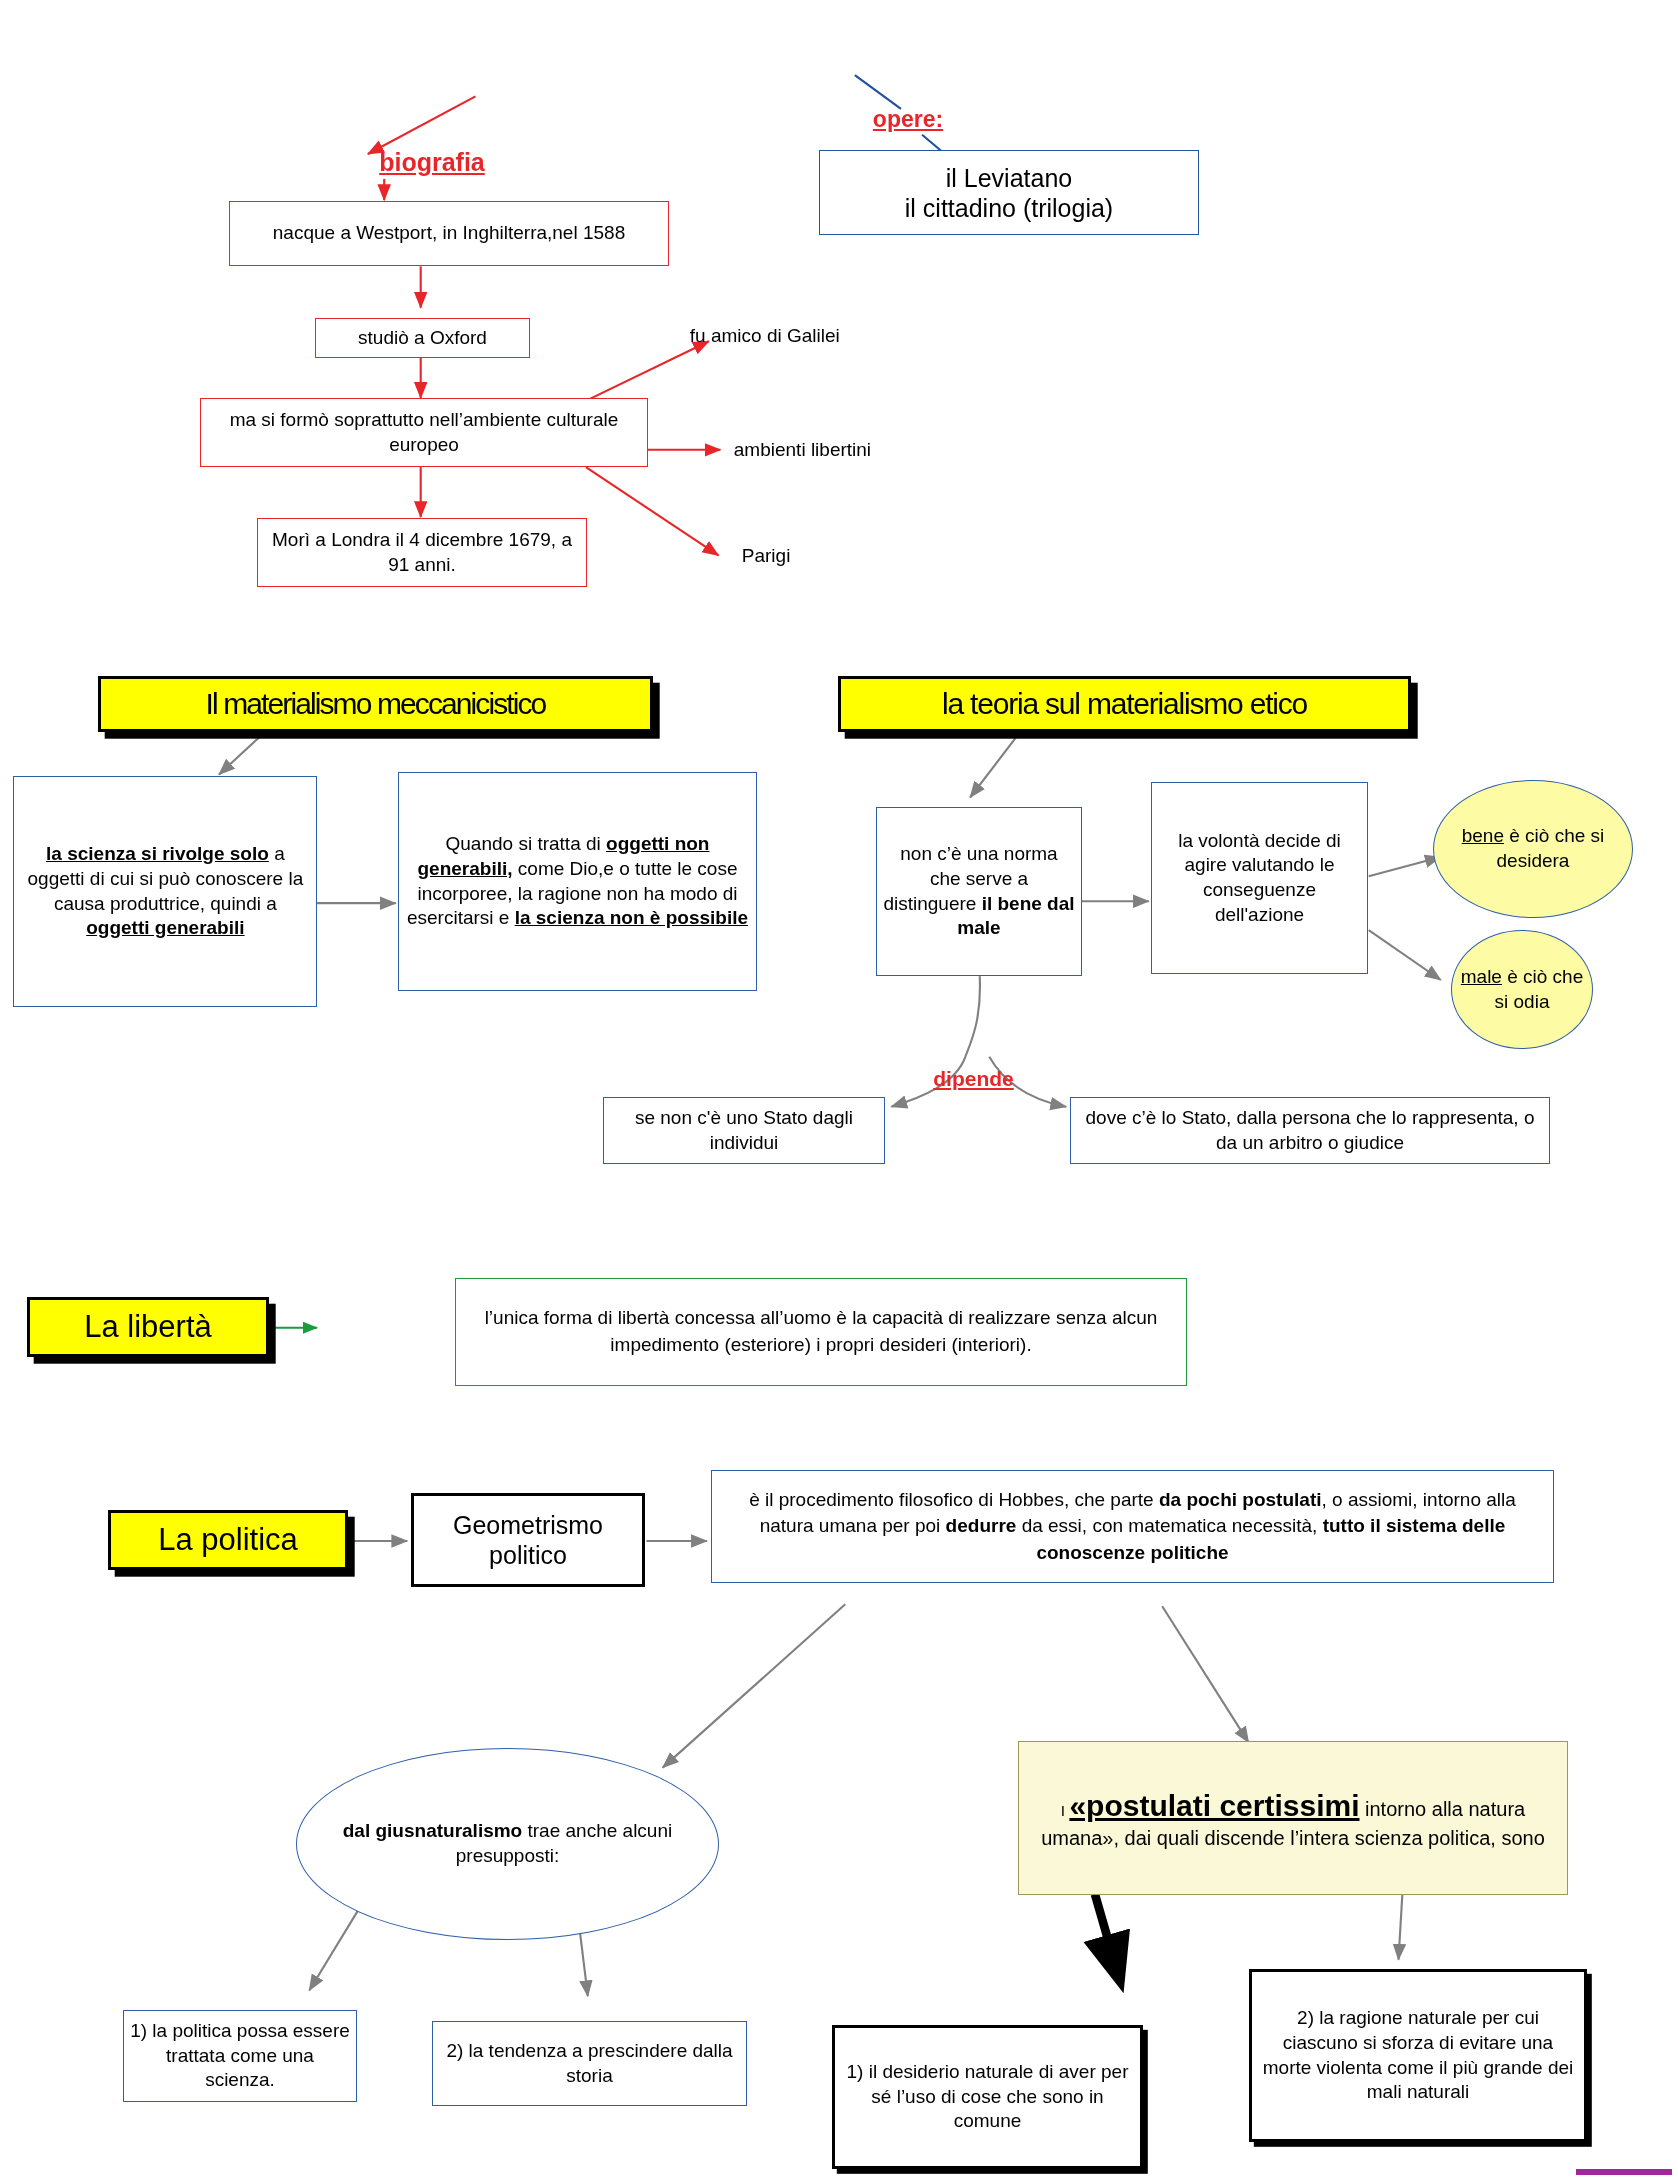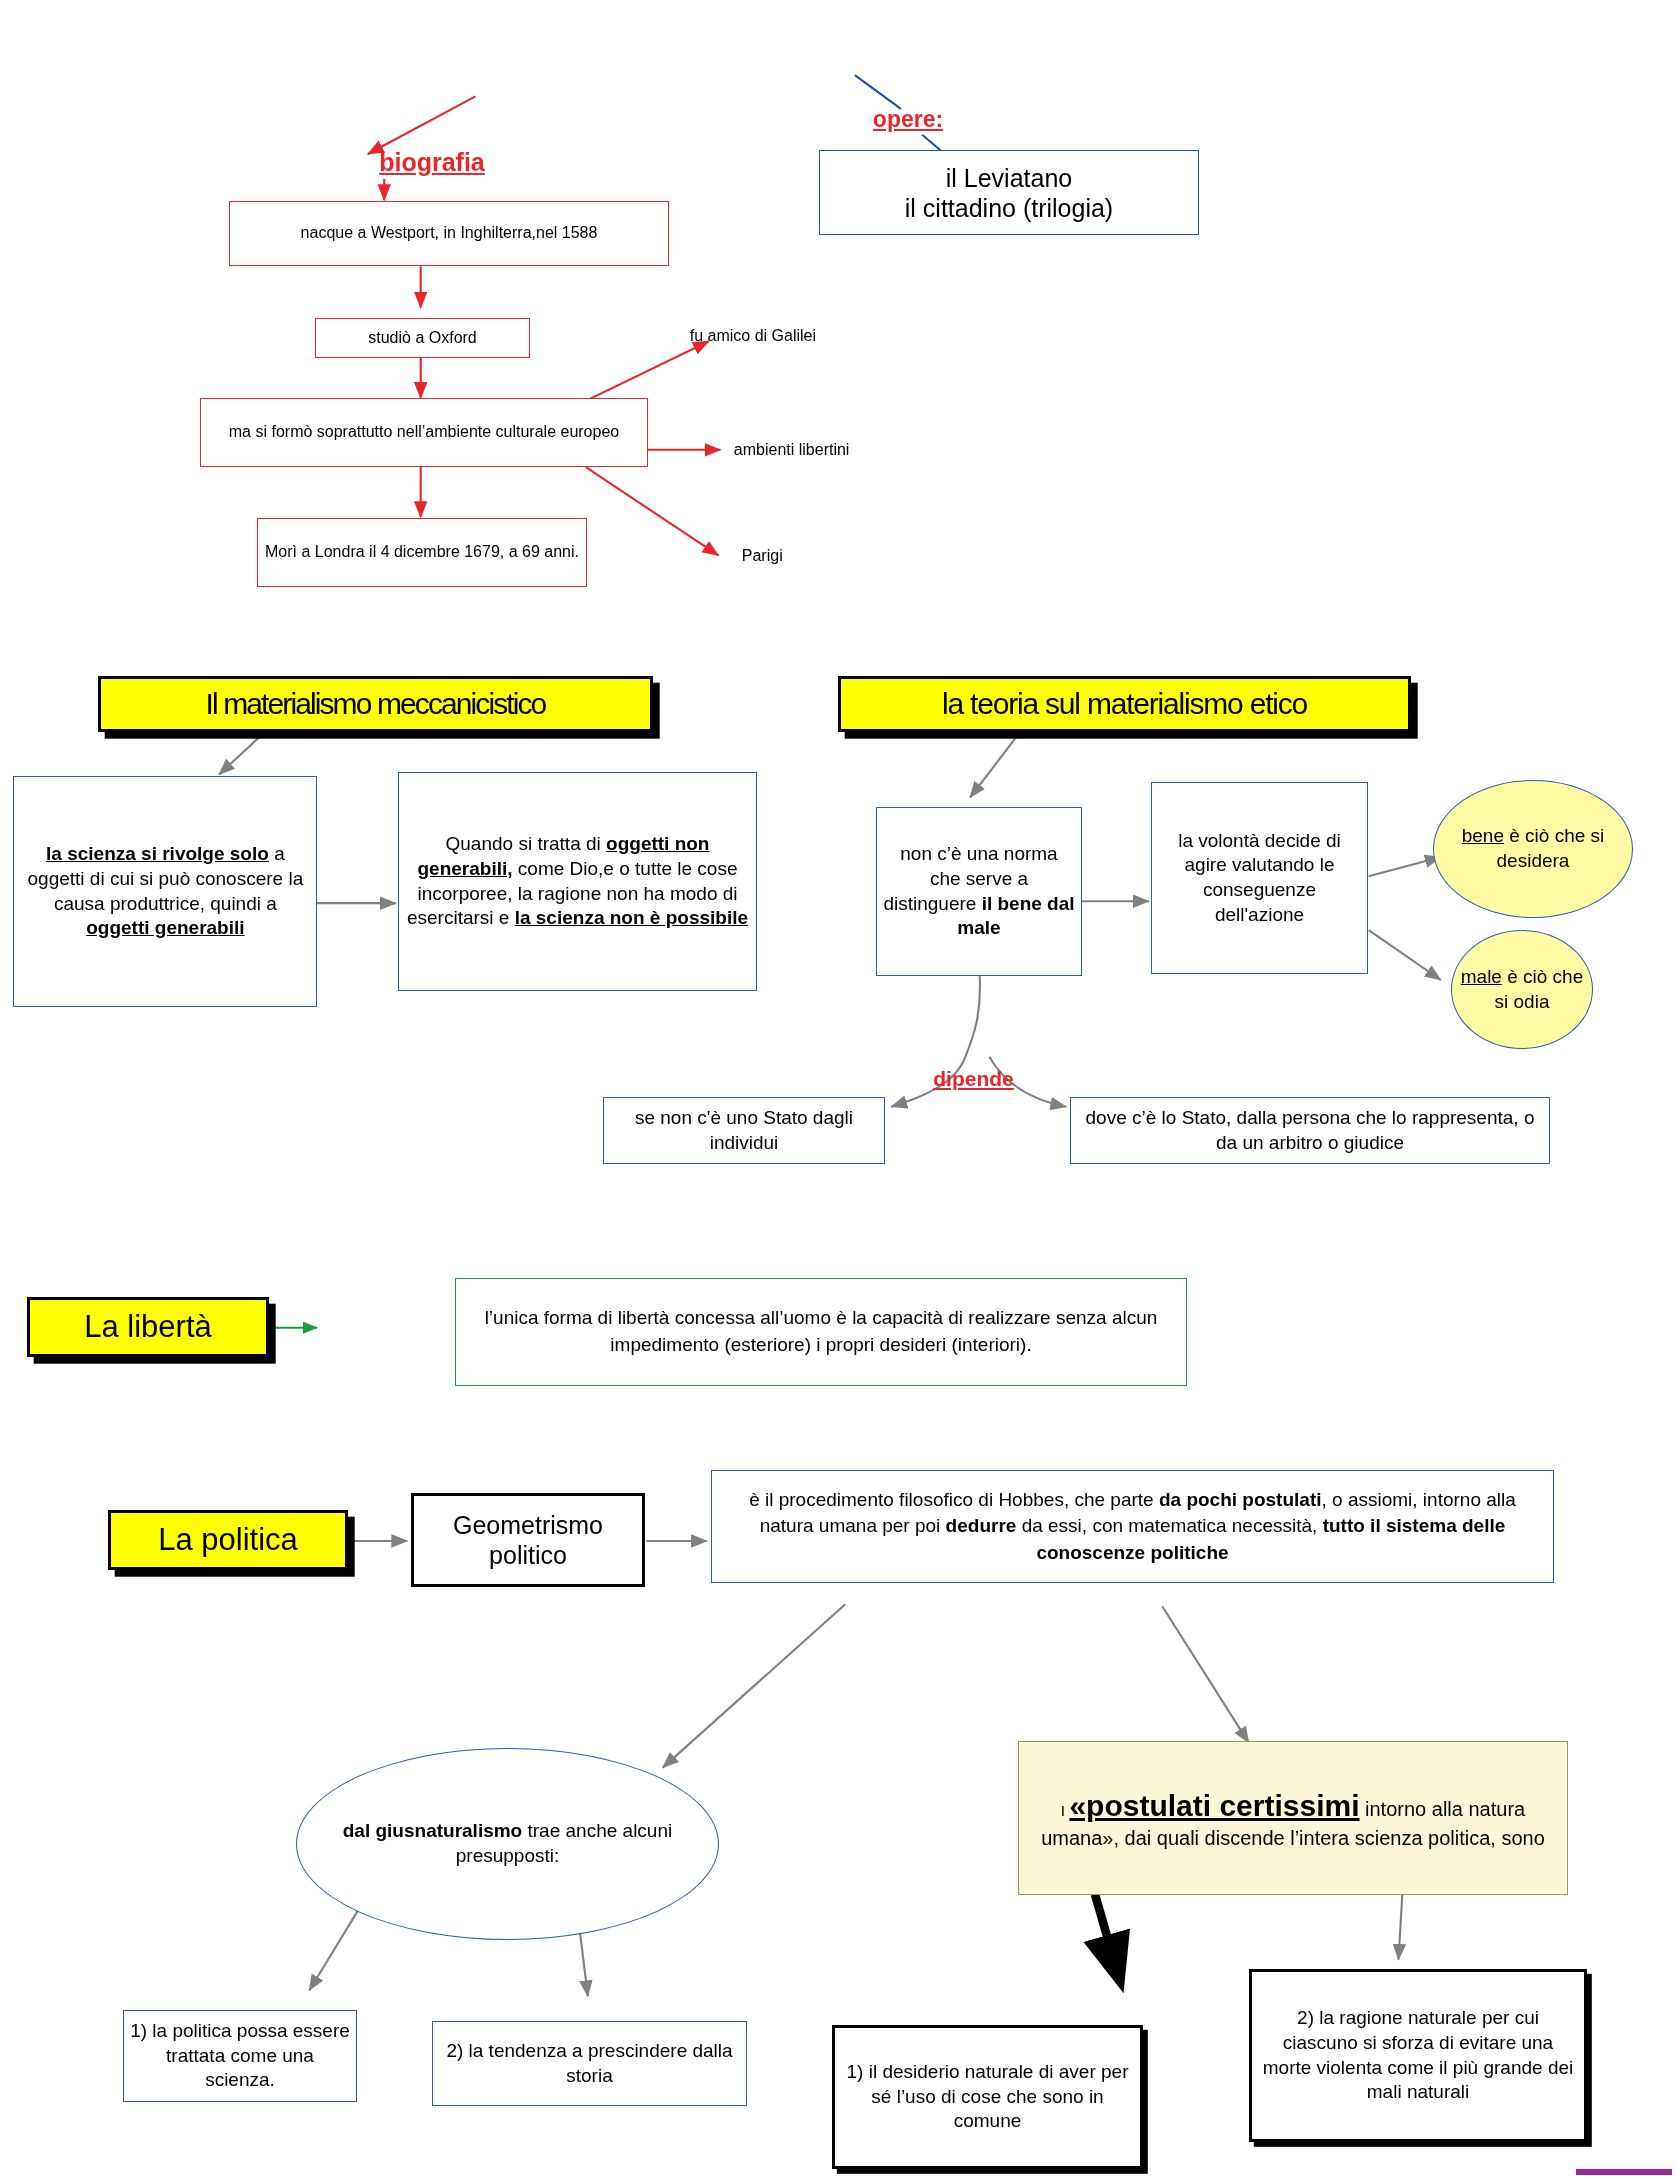--- a/index.html
+++ b/index.html
@@ -44,21 +44,21 @@
   .ellipse-yellow{border:1.9px solid #2f5fa8;border-radius:50%;background:#fdfba4;}
 
   
   .plain{background:transparent;border:none;}
 
   
   .redlabel{color:#e8262a;font-weight:bold;text-decoration:underline;background:transparent;}
 
   b{font-weight:bold;}
   u{text-decoration:underline;}
-  .bu{font-weight:bold;text-decoration:underline;} .f20{font-size:19px;} .f21{font-size:16px;}
+  .bu{font-weight:bold;text-decoration:underline;} .f20{font-size:19px;} .f21{font-size:19px;}
   .f22{font-size:21px;} .f24{font-size:23px;} .f26{font-size:25px;} .f40{font-size:38px;}
   .lh12{line-height:1.2;} .lh13{line-height:1.3;} .lh14{line-height:1.4;}
 
   .purple-mark{position:absolute;background:#a0279b;}
 </style>
 </head>
 <body>
 
 <div id="canvas">
 
@@ -156,21 +156,21 @@
 
   <div class="node box-red f21" style="left:315px;top:318px;width:215px;height:40px;">
     <span class="txt">studiò a Oxford</span>
   </div>
 
   <div class="node box-red f21 lh13" style="left:200px;top:398px;width:448px;height:69px;">
     <span class="txt">ma si formò soprattutto nell’ambiente  culturale  europeo</span>
   </div>
 
   <div class="node box-red f21 lh13" style="left:257px;top:518px;width:330px;height:69px;">
-    <span class="txt">Morì a Londra il 4 dicembre 1679, a 69 anni.</span>
+    <span class="txt">Morì a Londra il 4 dicembre 1679, a 91 anni.</span>
   </div>
 
   <div class="node plain f21" style="left:684px;top:320px;width:259px;height:31px;justify-content:flex-start;">
     <span class="txt" style="text-align:left;">fu amico di Galilei</span>
   </div>
   <div class="node plain f21" style="left:728px;top:434px;width:240px;height:31px;justify-content:flex-start;">
     <span class="txt" style="text-align:left;">ambienti  libertini</span>
   </div>
   <div class="node plain f21" style="left:736px;top:540px;width:134px;height:31px;justify-content:flex-start;">
     <span class="txt" style="text-align:left;">Parigi</span>

